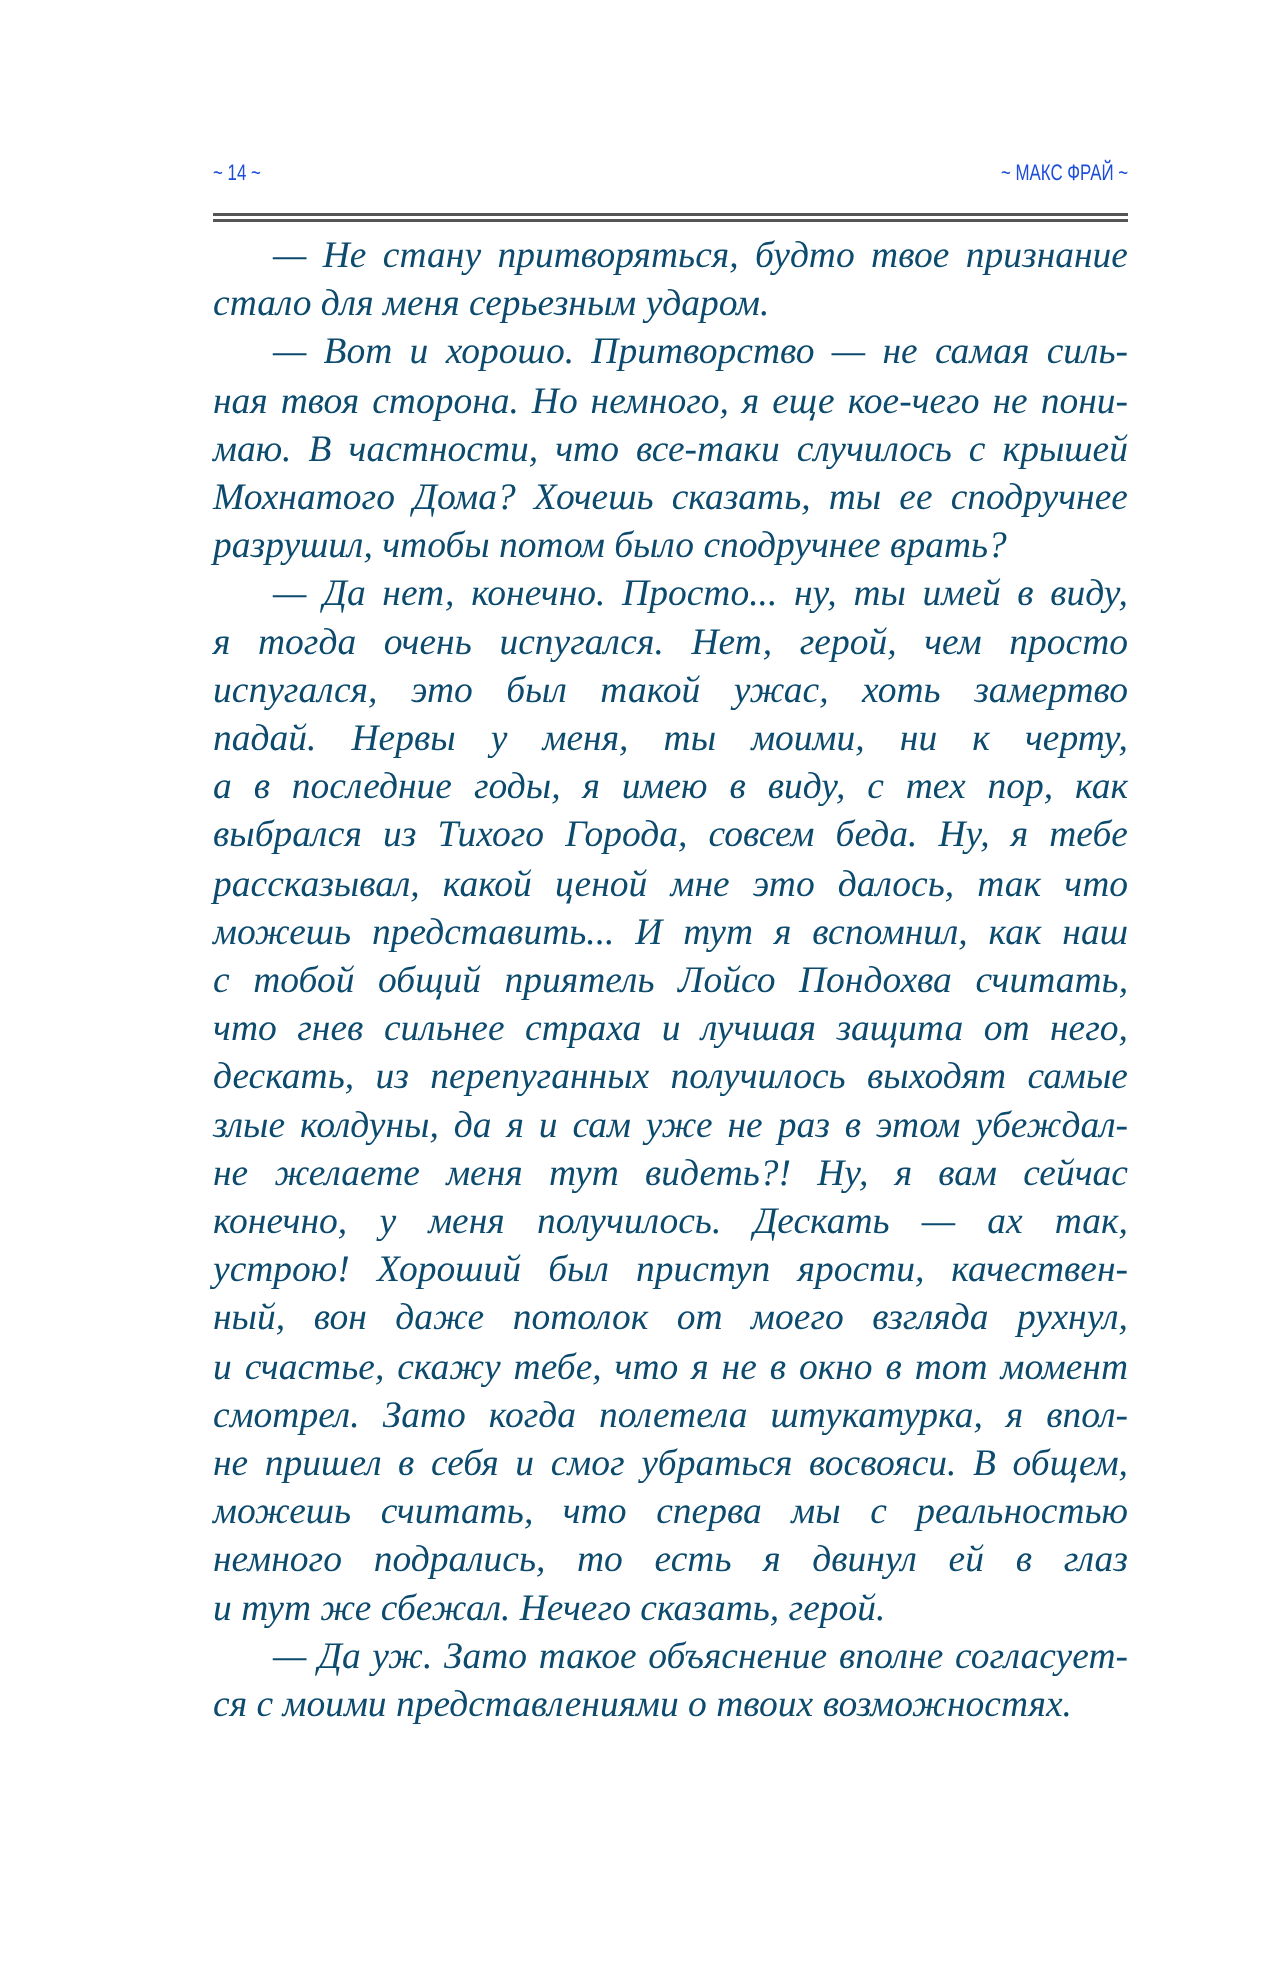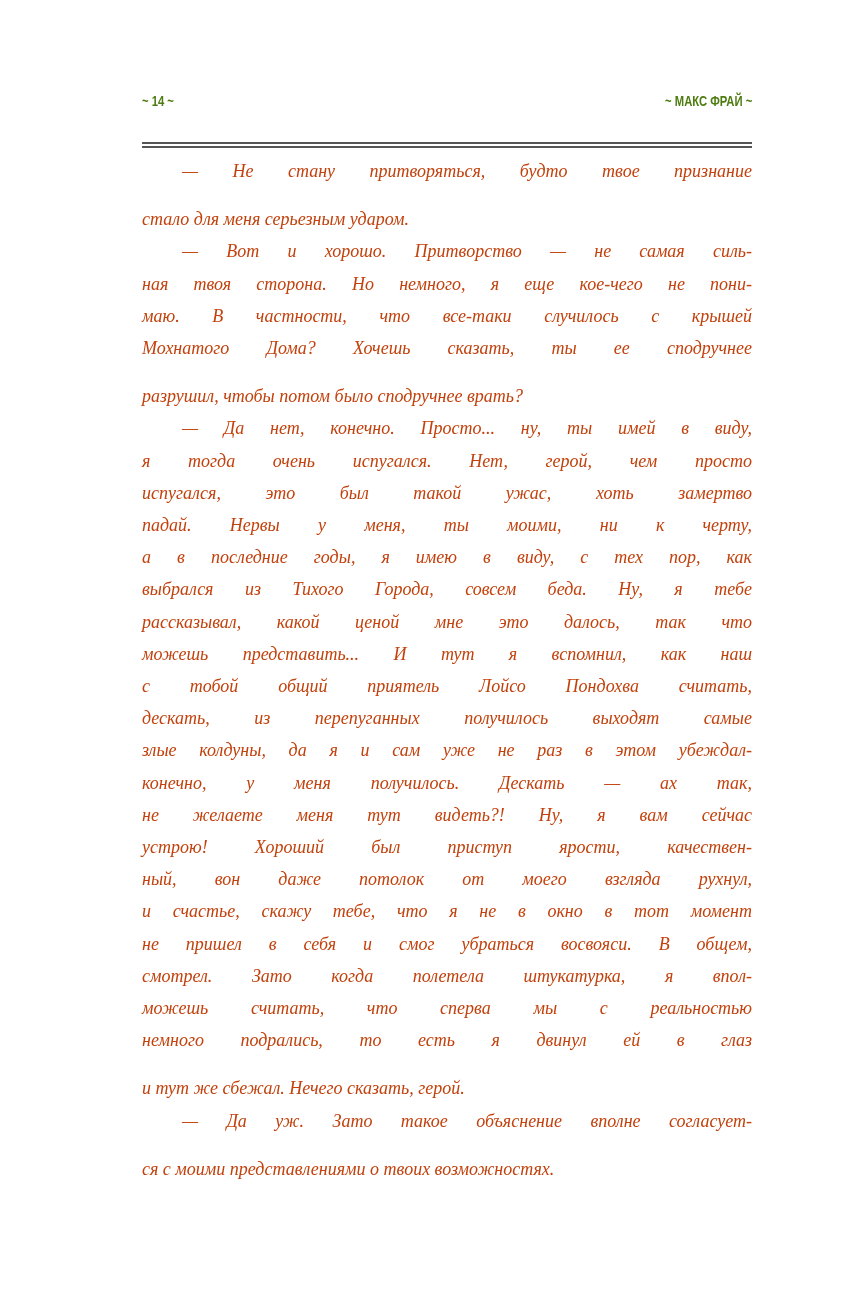--- a/index.html
+++ b/index.html
@@ -1,35 +1,35 @@
 <!DOCTYPE html>
 <html><head>
 <meta charset="utf-8">
 <style>
   html, body { margin: 0; padding: 0; background: #ffffff; }
   body { width: 844px; height: 1311px; position: relative; overflow: hidden; }
   .page { position: absolute; left: 0; top: 0; width: 844px; height: 1311px; background: #fff; }
   .header {
-    position: absolute; left: 142px; top: 92px; width: 610px; height: 26px;
-    font-family: "Liberation Sans", sans-serif; font-weight: bold;
-    font-size: 15px; color: #4d7c0f; letter-spacing: 0px;
+    position: absolute; left: 142px; top: 107px; width: 610px; height: 26px;
+    font-family: "Liberation Sans", sans-serif; font-weight: normal;
+    font-size: 15px; color: #1d4ed8; letter-spacing: 0px;
   }
   .header .left { position: absolute; left: 0; top: 0; transform: scaleX(0.75); transform-origin: left top; }
   .header .right { position: absolute; right: 0; top: 0; transform: scaleX(0.75); transform-origin: right top; }
   .rule { position: absolute; left: 142px; width: 610px; height: 2px; background: #555; }
   .rule.r1 { top: 142px; }
   .rule.r2 { top: 146px; }
   .body-text {
     position: absolute; left: 142px; top: 155px; width: 610px;
     font-family: "Liberation Serif", serif; font-style: italic;
-    font-size: 18px; line-height: 32.2px; color: #c2410c;
+    font-size: 25px; line-height: 32.2px; color: #0c4a6e;
     text-align: justify; hyphens: manual;
   }
   .line { display: block; white-space: nowrap; text-align-last: justify; text-align: justify; }
-  .line.last { text-align-last: left; margin-top: 16px; }
+  .line.last { text-align-last: left; }
   .line.indent { padding-left: 40px; }
 </style>
 </head>
 <body>
 
 <div class="page">
   <div class="header">
     <span class="left">~ 14 ~</span>
     <span class="right">~ МАКС ФРАЙ ~</span>
   </div>
@@ -51,29 +51,30 @@
       <div>
         <span class="line indent">— Да нет, конечно. Просто... ну, ты имей в виду,</span>
         <span class="line">я тогда очень испугался. Нет, герой, чем просто</span>
         <span class="line">испугался, это был такой ужас, хоть замертво</span>
         <span class="line">падай. Нервы у меня, ты моими, ни к черту,</span>
         <span class="line">а в последние годы, я имею в виду, с тех пор, как</span>
         <span class="line">выбрался из Тихого Города, совсем беда. Ну, я тебе</span>
         <span class="line">рассказывал, какой ценой мне это далось, так что</span>
         <span class="line">можешь представить... И тут я вспомнил, как наш</span>
         <span class="line">с тобой общий приятель Лойсо Пондохва считать,</span>
+        <span class="line">что гнев сильнее страха и лучшая защита от него,</span>
         <span class="line">дескать, из перепуганных получилось выходят самые</span>
         <span class="line">злые колдуны, да я и сам уже не раз в этом убеждал-</span>
+        <span class="line">не желаете меня тут видеть?! Ну, я вам сейчас</span>
         <span class="line">конечно, у меня получилось. Дескать — ах так,</span>
-        <span class="line">не желаете меня тут видеть?! Ну, я вам сейчас</span>
         <span class="line">устрою! Хороший был приступ ярости, качествен-</span>
         <span class="line">ный, вон даже потолок от моего взгляда рухнул,</span>
         <span class="line">и счастье, скажу тебе, что я не в окно в тот момент</span>
+        <span class="line">смотрел. Зато когда полетела штукатурка, я впол-</span>
         <span class="line">не пришел в себя и смог убраться восвояси. В общем,</span>
-        <span class="line">смотрел. Зато когда полетела штукатурка, я впол-</span>
         <span class="line">можешь считать, что сперва мы с реальностью</span>
         <span class="line">немного подрались, то есть я двинул ей в глаз</span>
         <span class="line last">и тут же сбежал. Нечего сказать, герой.</span>
       </div>
       <div>
         <span class="line indent">— Да уж. Зато такое объяснение вполне согласует-</span>
         <span class="line last">ся с моими представлениями о твоих возможностях.</span>
       </div>
     </div>
 </div>

